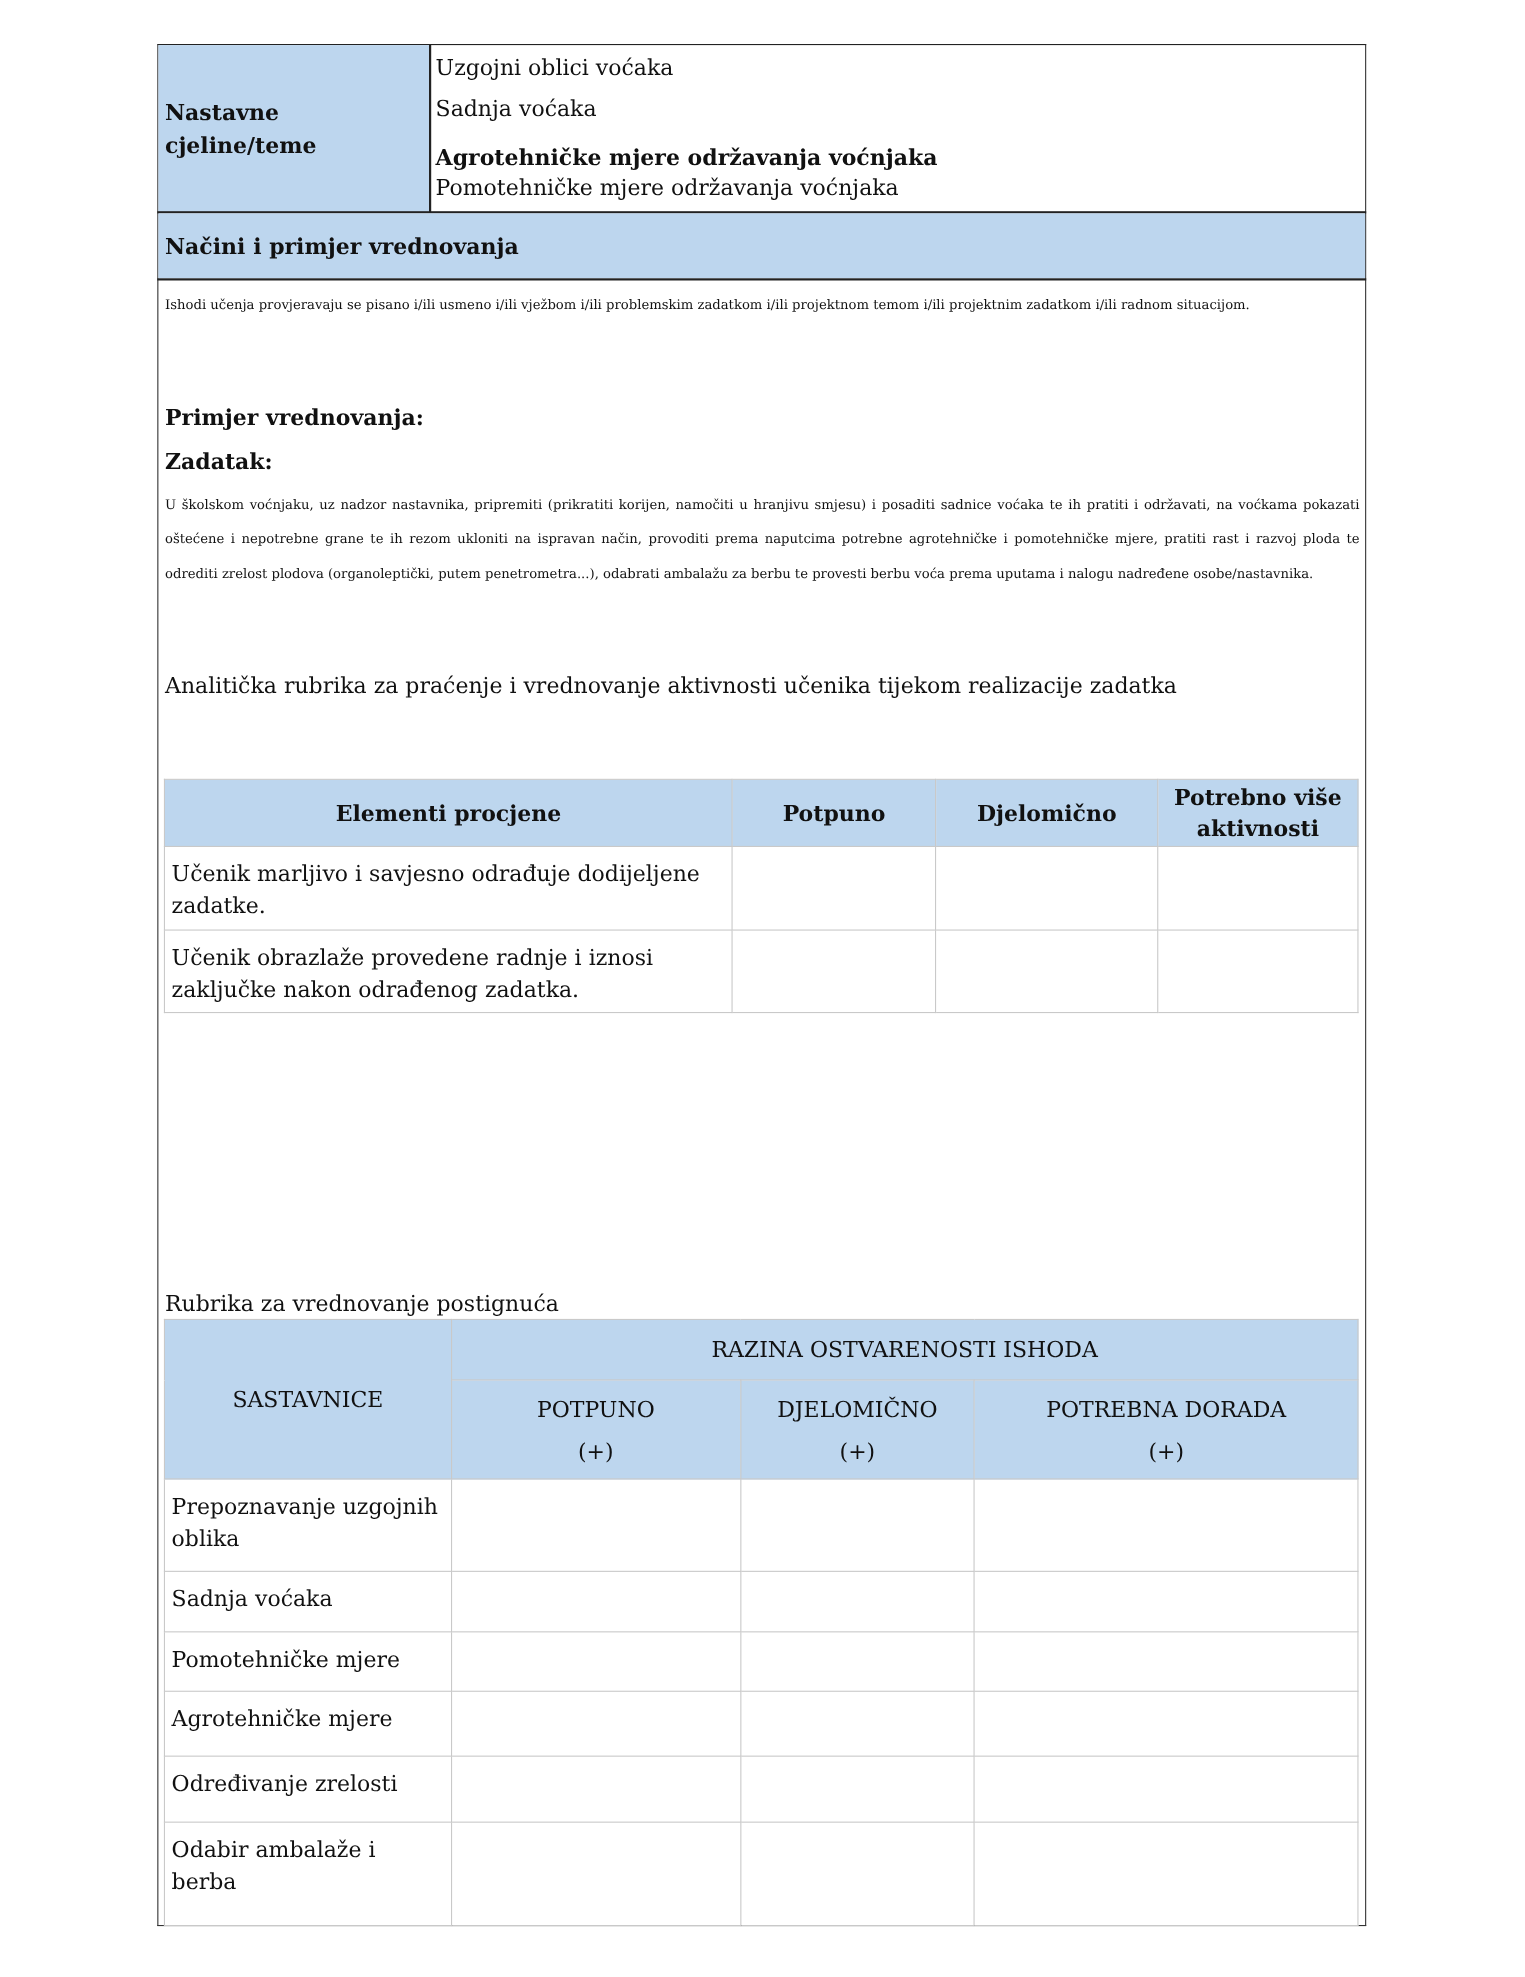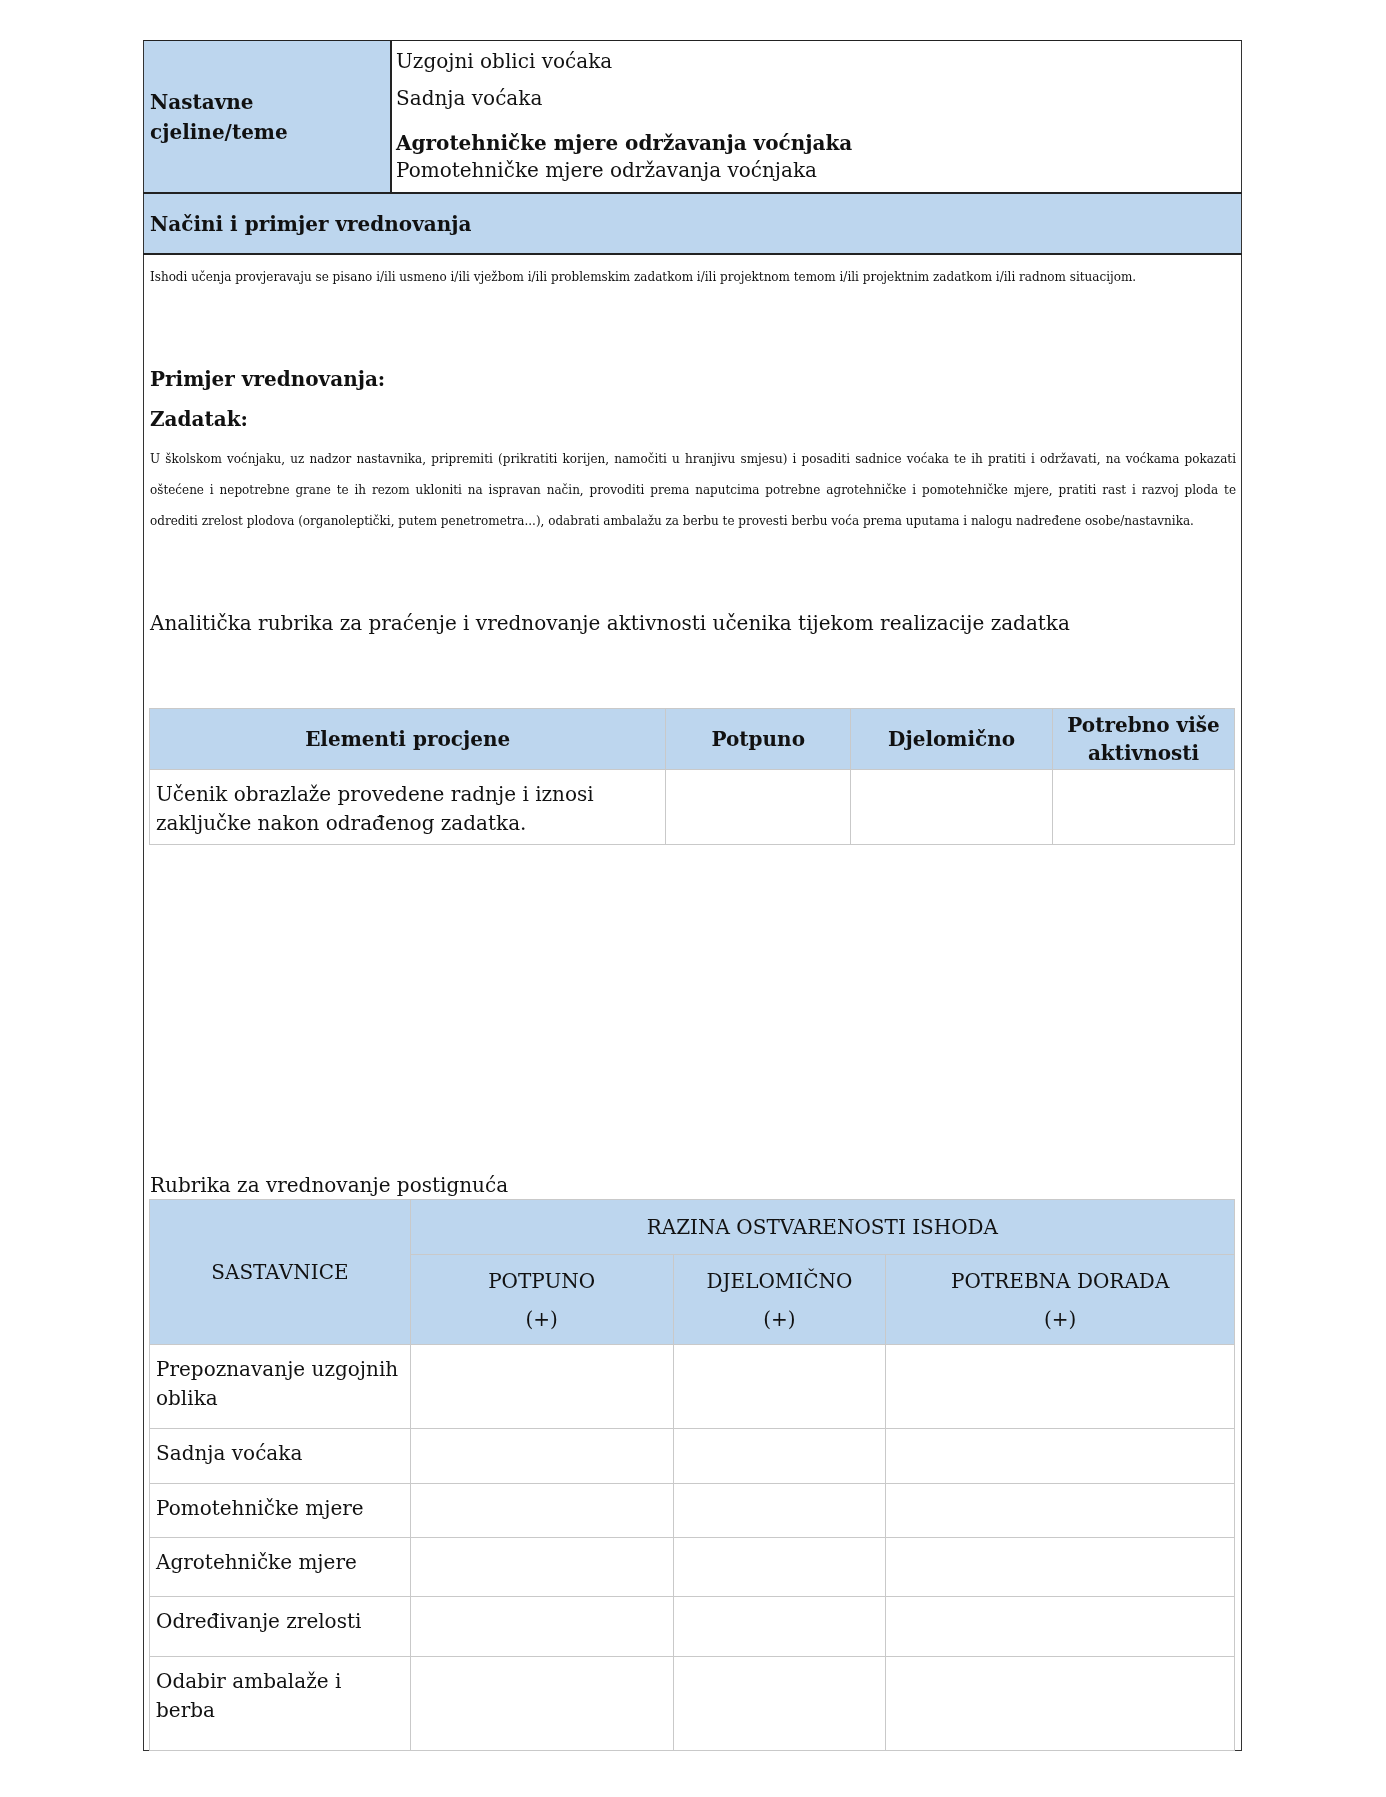--- a/index.html
+++ b/index.html
@@ -54,20 +54,26 @@
       <col style="width:185px">
       <col style="width:202px">
       <col style="width:182px">
   </colgroup>
   <tbody>
       <tr style="height:61px;">
     <th>Elementi procjene</th>
     <th>Potpuno</th>
     <th>Djelomično</th>
     <th style="line-height:28px;">Potrebno više aktivnosti</th>
+  </tr>
+  <tr style="height:76px;">
+    <td class="lbl">Učenik marljivo i savjesno odrađuje dodijeljene zadatke.</td>
+    <td></td>
+        <td></td>
+        <td></td>
   </tr>
   <tr style="height:75px;">
     <td class="lbl">Učenik obrazlaže provedene radnje i iznosi zaključke nakon odrađenog zadatka.</td>
     <td></td>
         <td></td>
         <td></td>
   </tr>
 </tbody>
   </table>
 

